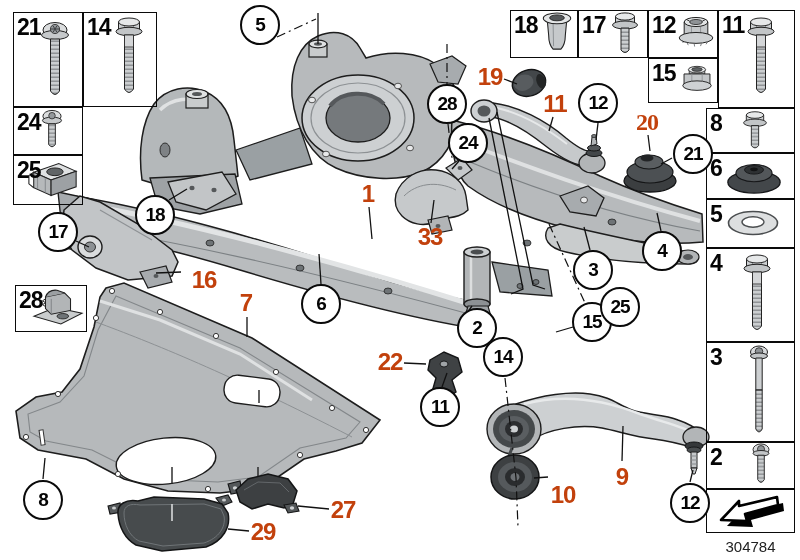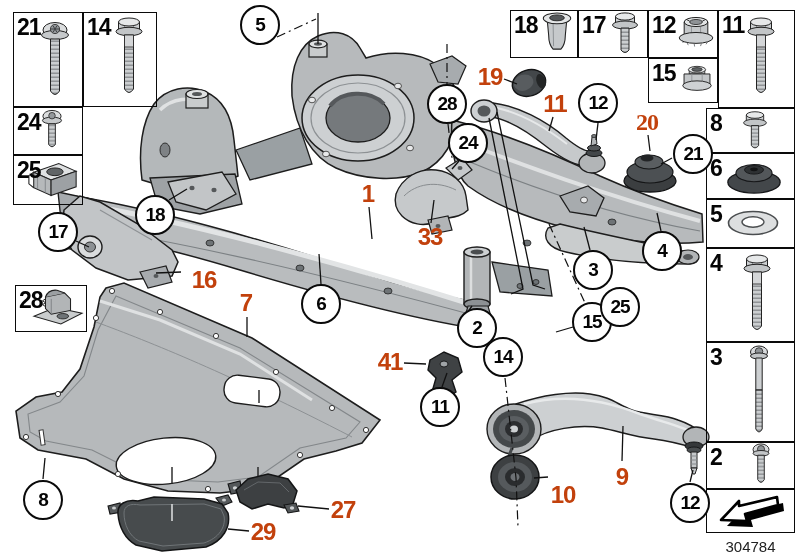--- a/index.html
+++ b/index.html
@@ -435,18 +435,18 @@
     <div class="co" style="left: 420px; top: 387px;">11</div>
     <div class="co" style="left: 670px; top: 483px;">12</div>
     <div class="co" style="left: 23px; top: 480px;">8</div>
     <span class="pl" style="left: 368px; top: 194px;">1</span>
     <span class="pl" style="left: 430px; top: 237px;">33</span>
     <span class="pl" style="left: 555px; top: 104px;">11</span>
     <span class="pl" style="left: 490px; top: 77px;">19</span>
     <span class="pl" style="left: 647px; top: 122px; font-family: Liberation Serif, serif;">20</span>
     <span class="pl" style="left: 204px; top: 280px;">16</span>
     <span class="pl" style="left: 246px; top: 303px;">7</span>
-    <span class="pl" style="left: 390px; top: 362px;">41</span>
+    <span class="pl" style="left: 390px; top: 362px;">22</span>
     <span class="pl" style="left: 563px; top: 495px;">10</span>
     <span class="pl" style="left: 622px; top: 477px;">9</span>
     <span class="pl" style="left: 263px; top: 532px;">29</span>
     <span class="pl" style="left: 343px; top: 510px; text-align: right;">27</span>
   </div>
 
 </body></html>

